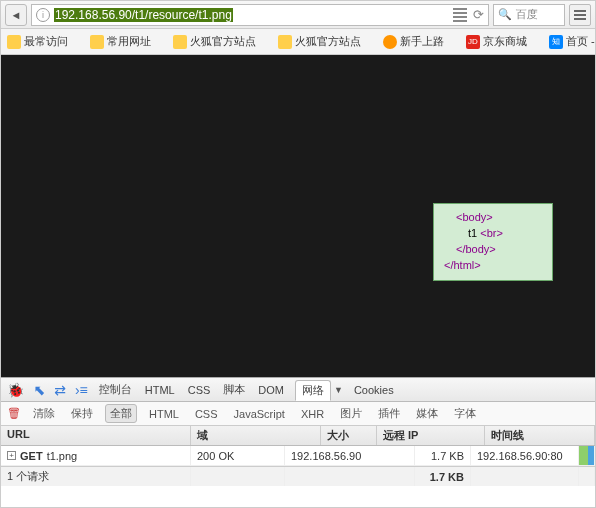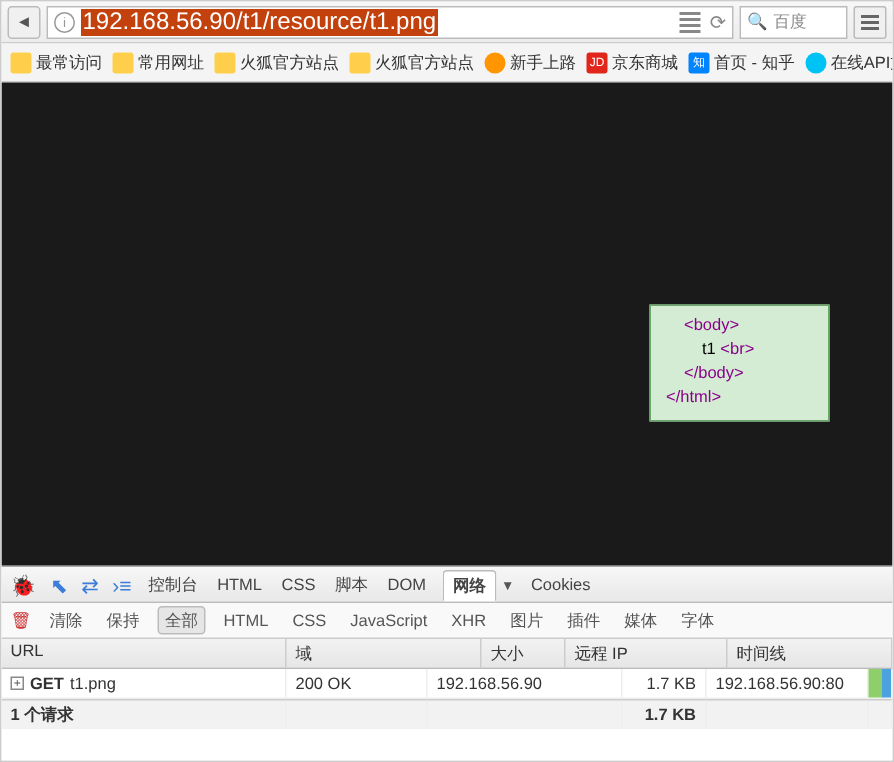--- a/index.html
+++ b/index.html
@@ -1,52 +1,52 @@
 <!DOCTYPE html>
 <html><head>
 <meta charset="utf-8">
 <style>
 *{box-sizing:border-box;margin:0;padding:0;font-family:Arial,"Microsoft YaHei",sans-serif}
 body{width:596px;height:508px;overflow:hidden;display:flex;flex-direction:column;border:1px solid #ccc;background:#fff}
 .addr-bar{height:28px;background:linear-gradient(#f7f7f7,#ececec);display:flex;align-items:center;padding:2px 4px;gap:4px;border-bottom:1px solid #ccc}
 .nav-btn{width:22px;height:22px;border:1px solid #bbb;border-radius:3px;background:#f0f0f0;display:flex;align-items:center;justify-content:center;font-size:11px;color:#555;cursor:pointer}
 .url-box{flex:1;height:22px;border:1px solid #bbb;background:#fff;display:flex;align-items:center;padding:0 4px;gap:4px}
 .info-icon{width:14px;height:14px;border-radius:50%;border:1px solid #999;color:#999;font-size:9px;display:flex;align-items:center;justify-content:center}
-.url-text{font-size:16px;background:#c2410c;color:#fff;padding:0 1px}
+.url-text{font-size:12px;background:#4d7c0f;color:#fff;padding:0 1px}
 .url-right{margin-left:auto;display:flex;gap:6px;align-items:center}
 .qr-icon{width:14px;height:14px;background:repeating-linear-gradient(#888,#888 2px,#fff 2px,#fff 4px)}
 .reload-icon{color:#888;font-size:13px}
 .search-box{width:72px;height:22px;border:1px solid #bbb;background:#fff;display:flex;align-items:center;padding:0 4px;gap:4px;font-size:11px;color:#888}
 .menu-btn{width:22px;height:22px;display:flex;flex-direction:column;gap:2px;align-items:center;justify-content:center;border:1px solid #bbb;background:#f0f0f0;border-radius:2px}
 .menu-btn span{width:12px;height:2px;background:#666}
-.bookmarks{height:26px;background:#f4f4f4;border-bottom:1px solid #ccc;display:flex;align-items:center;padding:0 6px;gap:7px;font-size:11px;color:#333;overflow:hidden;white-space:nowrap}
+.bookmarks{height:26px;background:#f4f4f4;border-bottom:1px solid #ccc;display:flex;align-items:center;padding:0 6px;gap:22px;font-size:11px;color:#333;overflow:hidden;white-space:nowrap}
 .bm-item{display:flex;align-items:center;gap:3px;cursor:pointer}
 .bm-ico{width:14px;height:14px;background:#ffcf4b;border-radius:2px}
 .bm-ico.ff{background:#ff9500;border-radius:50%}
 .bm-ico.jd{background:#e1251b;color:#fff;font-size:8px;display:flex;align-items:center;justify-content:center;border-radius:2px}
 .bm-ico.zh{background:#0084ff;color:#fff;font-size:8px;display:flex;align-items:center;justify-content:center;border-radius:2px}
 .bm-ico.c{background:#00c3f5;border-radius:50%}
 .viewport{flex:1;background:#1a1a1a;position:relative}
 .tooltip{position:absolute;right:42px;top:148px;width:120px;background:#d3ecd3;border:1px solid #6aa86a;padding:6px 10px;font-family:monospace;font-size:11px;color:#335;line-height:1.45}
 .tooltip .tag{color:#8b008b}
 .tooltip .txt{color:#000}
 .tooltip .ind1{padding-left:12px}
 .tooltip .ind2{padding-left:24px}
 .devtools{height:130px;border-top:1px solid #aaa;display:flex;flex-direction:column;background:#fff;font-size:11px}
 .dt-tabs{height:24px;background:linear-gradient(#f7f7f7,#e8e8e8);border-bottom:1px solid #bbb;display:flex;align-items:center;padding:0 6px;gap:9px}
 .dt-tool{color:#3b7dd8;font-size:14px;cursor:pointer}
 .dt-tab{color:#444;cursor:pointer;padding:2px 2px}
-.dt-tab.active{font-weight:bold;background:#fff;border:1px solid #bbb;border-bottom:1px solid #fff;border-radius:3px 3px 0 0;padding:2px 6px;margin-bottom:-1px}
+.dt-tab.active{font-weight:normal;background:#fff;border:1px solid #bbb;border-bottom:1px solid #fff;border-radius:3px 3px 0 0;padding:2px 6px;margin-bottom:-1px}
 .dt-arrow{font-size:9px;color:#555;margin-left:-6px}
 .dt-filters{height:24px;background:#f9f9f9;border-bottom:1px solid #ccc;display:flex;align-items:center;padding:0 6px;gap:8px}
 .filter-btn{color:#555;cursor:pointer;padding:1px 4px}
 .filter-btn.active{background:#e6e6e6;border:1px solid #bbb;border-radius:3px}
 .trash{color:#c33}
 .dt-hdr{height:20px;background:linear-gradient(#f2f2f2,#e6e6e6);border-bottom:1px solid #bbb;display:flex}
-.col{border-right:1px solid #ccc;padding:2px 6px;font-weight:normal;color:#333}
+.col{border-right:1px solid #ccc;padding:2px 6px;font-weight:bold;color:#333}
 .dt-body{flex:1;overflow:auto}
 .dt-row{height:20px;display:flex;border-bottom:1px solid #eee}
 .cell{border-right:1px solid #eee;padding:2px 6px;color:#333;display:flex;align-items:center;gap:4px}
 .c-url{width:190px}.c-status{width:94px}.c-domain{width:130px}.c-size{width:56px;justify-content:flex-end}.c-ip{width:108px}.c-tl{flex:1;padding:0}
 .expander{width:9px;height:9px;border:1px solid #888;font-size:8px;line-height:7px;text-align:center;color:#555}
 .tl-bar{width:100%;height:100%;background:linear-gradient(90deg,#8ecf6b 0%,#8ecf6b 60%,#4aa3df 60%,#4aa3df 100%)}
 .dt-footer{height:20px;background:#f2f2f2;border-top:1px solid #ccc;display:flex}
 </style>
 </head>
 <body>
@@ -161,21 +161,21 @@
       </div>
       <div class="cell c-status">200 OK</div>
       <div class="cell c-domain">192.168.56.90</div>
       <div class="cell c-size">1.7 KB</div>
       <div class="cell c-ip">192.168.56.90:80</div>
       <div class="cell c-tl">
           <div class="tl-bar"></div>
         </div>
     </div>
     <div class="dt-footer">
-      <div class="cell c-url" style="font-weight:bold">1 个请求</div>
+      <div class="cell c-url" style="font-weight:normal">1 个请求</div>
       <div class="cell c-status"></div>
       <div class="cell c-domain"></div>
       <div class="cell c-size" style="font-weight:bold">1.7 KB</div>
       <div class="cell c-ip"></div>
       <div class="cell c-tl"></div>
     </div>
   </div>
 </div>
 
 </body></html>

